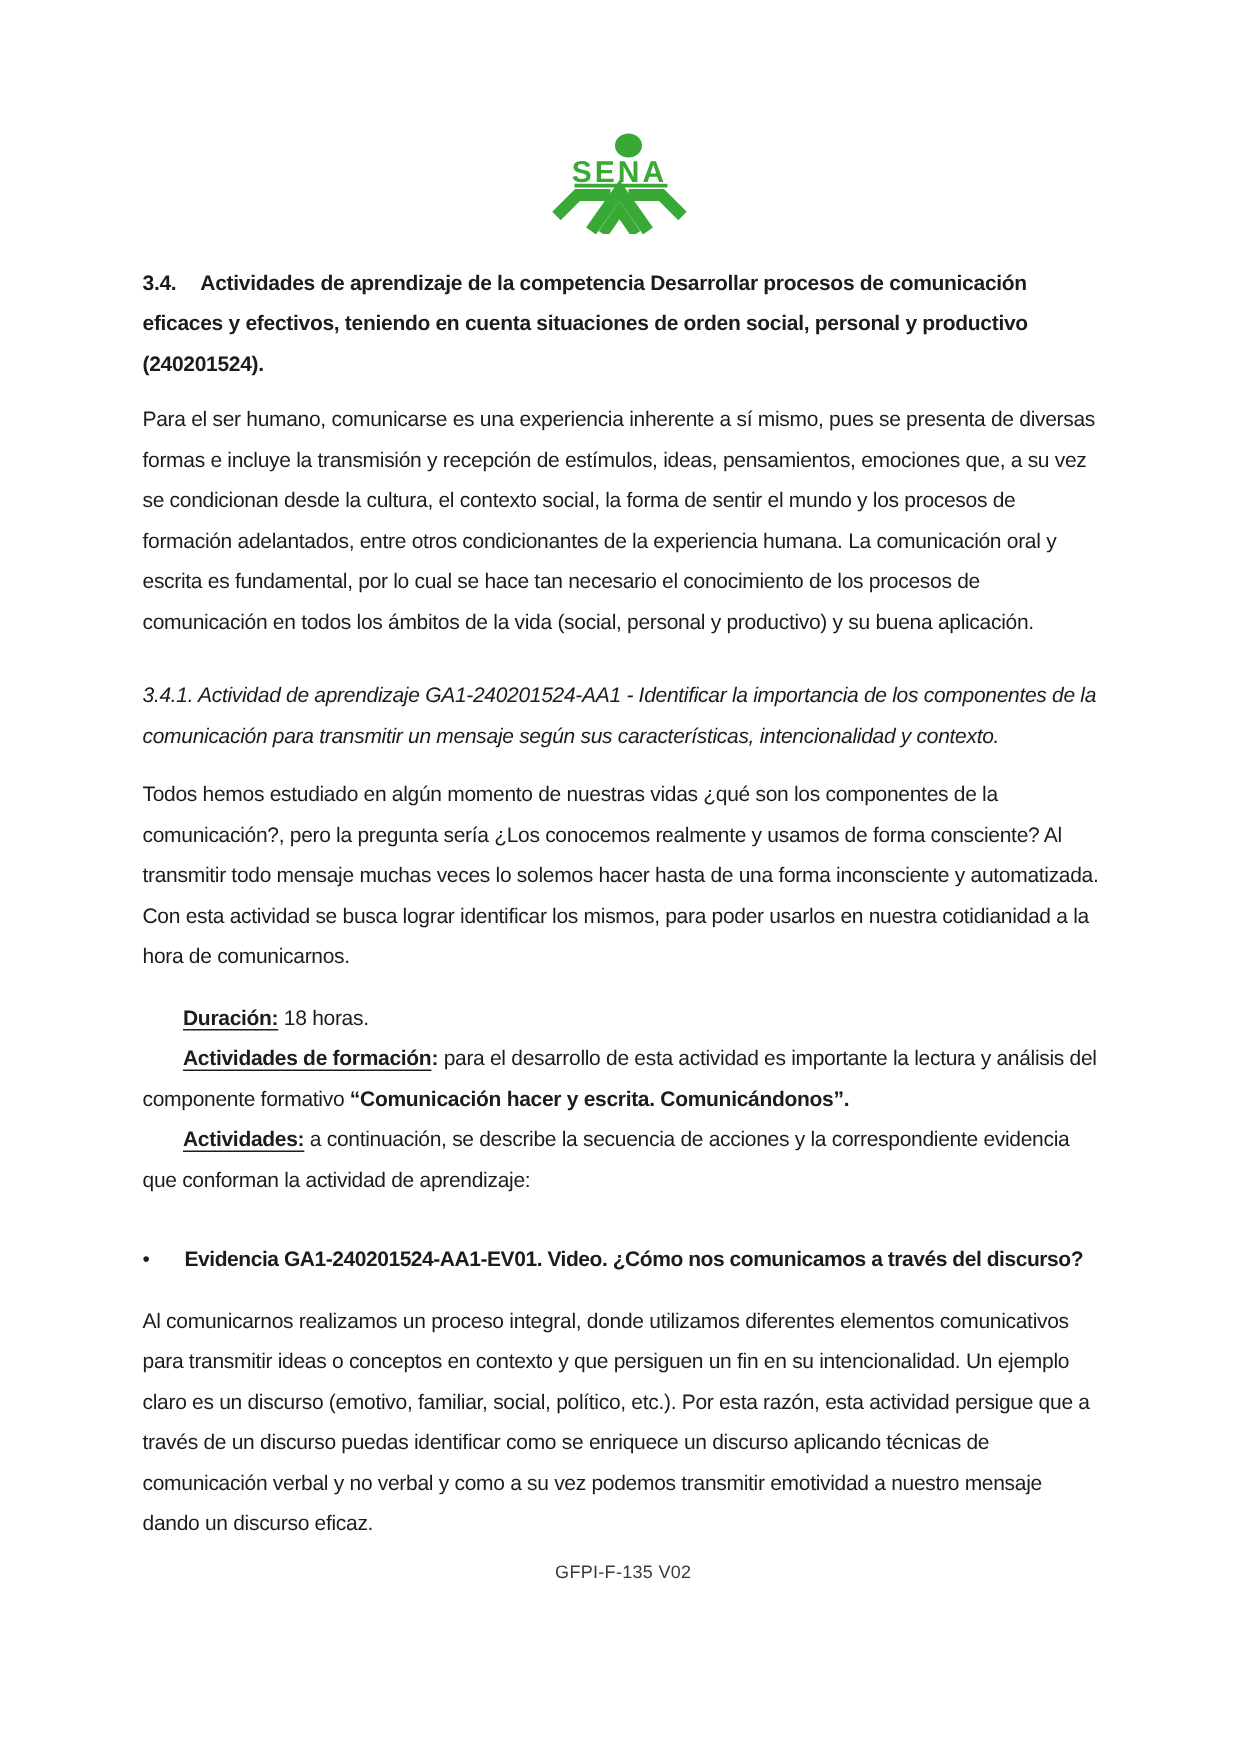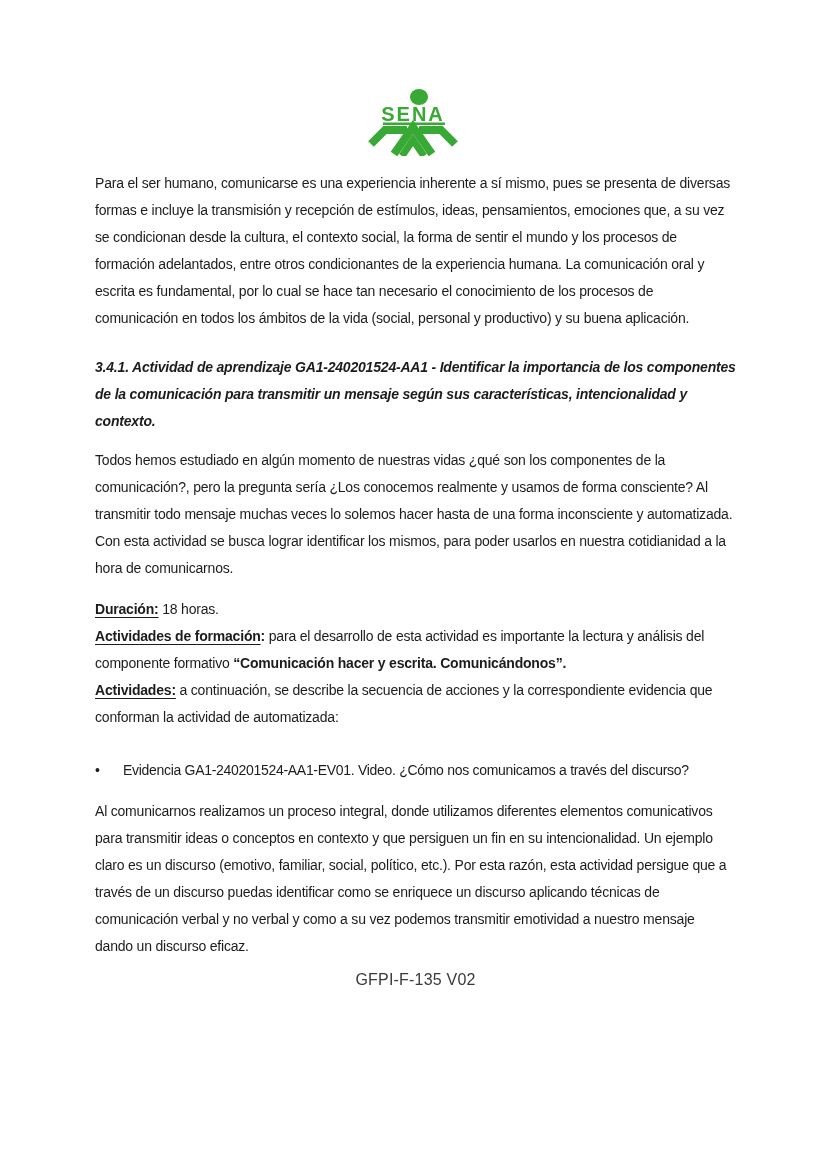--- a/index.html
+++ b/index.html
@@ -25,45 +25,46 @@
     text-align: center;
   }
   .h1 {
     margin: 14px 0 0 0;
     font-weight: bold;
   }
   .h1 .num { margin-right: 16px; }
   .para { margin: 10px 0 4px 0; }
   .h2 {
     margin: 22px 0 0 0;
-    font-weight: bold;
+    font-weight: normal;
     font-style: italic;
   }
   .p-activity { margin: 12px 0 0 0; }
   .info { margin: 14px 0 0 0; }
   .label {
     font-weight: bold;
     text-decoration: underline;
     text-underline-offset: 3px;
+    margin-left: 27px;
   }
   .b { font-weight: bold; }
   .bullet-row {
     display: flex;
     margin: 26px 0 0 0;
   }
   .bullet-marker {
     flex: none;
     width: 28px;
   }
-  .bullet-text { font-weight: normal; letter-spacing: -0.3px; }
+  .bullet-text { font-weight: bold; letter-spacing: -0.3px; }
   .p-evidence { margin: 14px 0 0 0; }
   .footer {
     margin: 6px 0 0 0;
     text-align: center;
-    font-size: 16px;
+    font-size: 12px;
     letter-spacing: 0.2px;
     color: #3a3a3a;
   }
 </style>
 </head>
 <body>
 
 <div class="page">
 
   <div class="logo-wrap">
@@ -73,30 +74,31 @@
       <rect x="22" y="34.5" width="62" height="2.5" fill="#39a935"></rect>
       <polyline points="46,42 24,42 10,56" fill="none" stroke="#39a935" stroke-width="8"></polyline>
       <polyline points="58,42 80,42 94,56" fill="none" stroke="#39a935" stroke-width="8"></polyline>
       <polyline points="33,66 52,39 71,66" fill="none" stroke="#39a935" stroke-width="8"></polyline>
       <polyline points="41,68 52,52 63,68" fill="none" stroke="#39a935" stroke-width="7"></polyline>
     </svg>
   </div>
 
   <div class="content">
 
+    <p class="h1"><span class="num">3.4.</span><span>Actividades de aprendizaje de la competencia Desarrollar procesos de comunicación eficaces y efectivos, teniendo en cuenta situaciones de orden social, personal y productivo (240201524).</span></p>
 
     <p class="para">Para el ser humano, comunicarse es una experiencia inherente a sí mismo, pues se presenta de diversas formas e incluye la transmisión y recepción de estímulos, ideas, pensamientos, emociones que, a su vez se condicionan desde la cultura, el contexto social, la forma de sentir el mundo y los procesos de formación adelantados, entre otros condicionantes de la experiencia humana. La comunicación oral y escrita es fundamental, por lo cual se hace tan necesario el conocimiento de los procesos de comunicación en todos los ámbitos de la vida (social, personal y productivo) y su buena aplicación.</p>
 
     <p class="h2">3.4.1. Actividad de aprendizaje GA1-240201524-AA1 - Identificar la importancia de los componentes de la comunicación para transmitir un mensaje según sus características, intencionalidad y contexto.</p>
 
     <p class="para p-activity">Todos hemos estudiado en algún momento de nuestras vidas ¿qué son los componentes de la comunicación?, pero la pregunta sería ¿Los conocemos realmente y usamos de forma consciente? Al transmitir todo mensaje muchas veces lo solemos hacer hasta de una forma inconsciente y automatizada. Con esta actividad se busca lograr identificar los mismos, para poder usarlos en nuestra cotidianidad a la hora de comunicarnos.</p>
 
     <p class="info"><span class="label">Duración:</span><span> 18 horas.</span><br>
       <span class="label">Actividades de formación</span><span class="b">:</span><span> para el desarrollo de esta actividad es importante la lectura y análisis del componente formativo </span><span class="b">“Comunicación hacer y escrita. Comunicándonos”.</span><br>
-      <span class="label">Actividades:</span><span> a continuación, se describe la secuencia de acciones y la correspondiente evidencia que conforman la actividad de automatizada:</span></p>
+      <span class="label">Actividades:</span><span> a continuación, se describe la secuencia de acciones y la correspondiente evidencia que conforman la actividad de aprendizaje:</span></p>
 
     <div class="bullet-row">
       <span class="bullet-marker">•</span>
       <span class="bullet-text">Evidencia GA1-240201524-AA1-EV01. Video. ¿Cómo nos comunicamos a través del discurso?</span>
     </div>
 
     <p class="para p-evidence">Al comunicarnos realizamos un proceso integral, donde utilizamos diferentes elementos comunicativos para transmitir ideas o conceptos en contexto y que persiguen un fin en su intencionalidad. Un ejemplo claro es un discurso (emotivo, familiar, social, político, etc.). Por esta razón, esta actividad persigue que a través de un discurso puedas identificar como se enriquece un discurso aplicando técnicas de comunicación verbal y no verbal y como a su vez podemos transmitir emotividad a nuestro mensaje dando un discurso eficaz.</p>
 
     <div class="footer">GFPI-F-135 V02</div>
 

